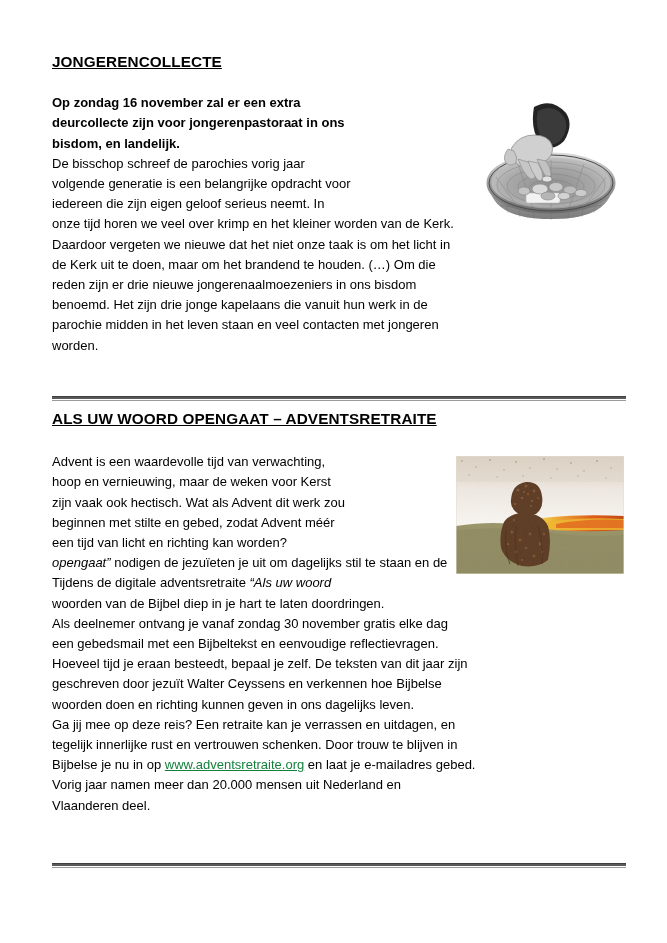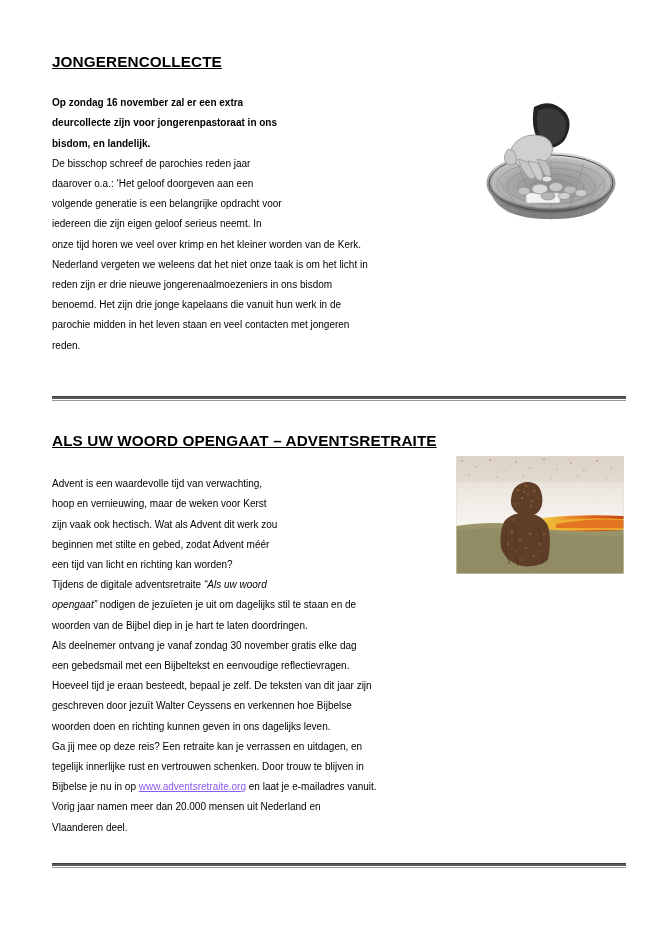--- a/index.html
+++ b/index.html
@@ -37,38 +37,38 @@
     text-decoration: underline;
     letter-spacing: 0.1px;
     line-height: 1.25;
     margin: 0;
     padding: 0;
     white-space: pre;
   }
 
   
   .body-text {
-    font-size: 10px;
+    font-size: 13px;
     line-height: 20.2px;
     margin: 0;
     padding: 0;
     color: #000;
   }
   .body-text .ln {
     display: block;
     white-space: pre;
   }
   .lead {
     font-weight: bold;
   }
   .ital {
     font-style: italic;
   }
   a.doc-link {
-    color: #8b5cf6;
+    color: #15803d;
     text-decoration: underline;
   }
 
   
   .rule {
     position: absolute;
     left: 52px;
     width: 574px;
     height: 5px;
   }
@@ -118,30 +118,30 @@
   <div class="content" style="top:52px;">
 
     <h1 class="section-heading">JONGERENCOLLECTE</h1>
 
     <div style="height:22px;"></div>
 
     <div class="body-text">
       <span class="ln lead">Op zondag 16 november zal er een extra</span>
       <span class="ln lead">deurcollecte zijn voor jongerenpastoraat in ons</span>
       <span class="ln lead">bisdom, en landelijk.</span>
-      <span class="ln">De bisschop schreef de parochies reden jaar</span>
-      <span class="ln">daarover o.a.: ‘Het geloof doorgeven aan een</span>
+      <span class="ln">De bisschop schreef de parochies vorig jaar</span>
       <span class="ln">volgende generatie is een belangrijke opdracht voor</span>
       <span class="ln">iedereen die zijn eigen geloof serieus neemt. In</span>
       <span class="ln">onze tijd horen we veel over krimp en het kleiner worden van de Kerk.</span>
-      <span class="ln">Nederland vergeten we weleens dat het niet onze taak is om het licht in</span>
+      <span class="ln">Daardoor vergeten we nieuwe dat het niet onze taak is om het licht in</span>
+      <span class="ln">de Kerk uit te doen, maar om het brandend te houden. (…) Om die</span>
       <span class="ln">reden zijn er drie nieuwe jongerenaalmoezeniers in ons bisdom</span>
       <span class="ln">benoemd. Het zijn drie jonge kapelaans die vanuit hun werk in de</span>
       <span class="ln">parochie midden in het leven staan en veel contacten met jongeren</span>
-      <span class="ln">reden.</span>
+      <span class="ln">worden.</span>
     </div>
   </div>
 
   <div class="img-box" id="basket-photo">
     <svg width="146" height="122" viewBox="0 0 146 122" xmlns="http://www.w3.org/2000/svg" aria-hidden="true">
       <defs>
         <radialGradient id="bowlIn" cx="50%" cy="55%" r="62%">
           <stop offset="0%" stop-color="#8d8d8d"></stop>
           <stop offset="55%" stop-color="#a8a8a8"></stop>
           <stop offset="100%" stop-color="#cfcfcf"></stop>
@@ -215,48 +215,48 @@
 
       <ellipse cx="69" cy="78" rx="5" ry="3" fill="#e2e2e2" stroke="#808080" stroke-width="0.7"></ellipse>
     </svg>
   </div>
 
   <div class="rule" style="top:396px;">
     <div class="rule-top"></div>
     <div class="rule-bot"></div>
   </div>
 
-  <div class="content" style="top:431px;">
+  <div class="content" style="top:409px;">
 
     <h1 class="section-heading">ALS UW WOORD OPENGAAT – ADVENTSRETRAITE</h1>
 
     <div style="height:24px;"></div>
 
     <div class="body-text">
       <span class="ln">Advent is een waardevolle tijd van verwachting,</span>
       <span class="ln">hoop en vernieuwing, maar de weken voor Kerst</span>
       <span class="ln">zijn vaak ook hectisch. Wat als Advent dit werk zou</span>
       <span class="ln">beginnen met stilte en gebed, zodat Advent méér</span>
       <span class="ln">een tijd van licht en richting kan worden?</span>
 
+      <span class="ln"><span class="ital">opengaat”</span><span> nodigen de jezuïeten je uit om dagelijks stil te staan en de</span></span>
+
       <span class="ln"><span>Tijdens de digitale adventsretraite </span><span class="ital">“Als uw woord</span></span>
-
-      <span class="ln"><span class="ital">opengaat”</span><span> nodigen de jezuïeten je uit om dagelijks stil te staan en de</span></span>
 
       <span class="ln">woorden van de Bijbel diep in je hart te laten doordringen.</span>
 
       <span class="ln">Als deelnemer ontvang je vanaf zondag 30 november gratis elke dag</span>
       <span class="ln">een gebedsmail met een Bijbeltekst en eenvoudige reflectievragen.</span>
       <span class="ln">Hoeveel tijd je eraan besteedt, bepaal je zelf. De teksten van dit jaar zijn</span>
       <span class="ln">geschreven door jezuït Walter Ceyssens en verkennen hoe Bijbelse</span>
       <span class="ln">woorden doen en richting kunnen geven in ons dagelijks leven.</span>
       <span class="ln">Ga jij mee op deze reis? Een retraite kan je verrassen en uitdagen, en</span>
       <span class="ln">tegelijk innerlijke rust en vertrouwen schenken. Door trouw te blijven in</span>
 
-      <span class="ln"><span>Bijbelse je nu in op </span><a class="doc-link" href="#">www.adventsretraite.org</a><span> en laat je e-mailadres vanuit.</span></span>
+      <span class="ln"><span>Bijbelse je nu in op </span><a class="doc-link" href="#">www.adventsretraite.org</a><span> en laat je e-mailadres gebed.</span></span>
 
       <span class="ln">Vorig jaar namen meer dan 20.000 mensen uit Nederland en</span>
       <span class="ln">Vlaanderen deel.</span>
     </div>
   </div>
 
   <div class="img-box" id="advent-photo">
     <svg width="168" height="118" viewBox="0 0 168 118" xmlns="http://www.w3.org/2000/svg" aria-hidden="true">
       <defs>
         <linearGradient id="skyTop" x1="0" y1="0" x2="0" y2="1">

